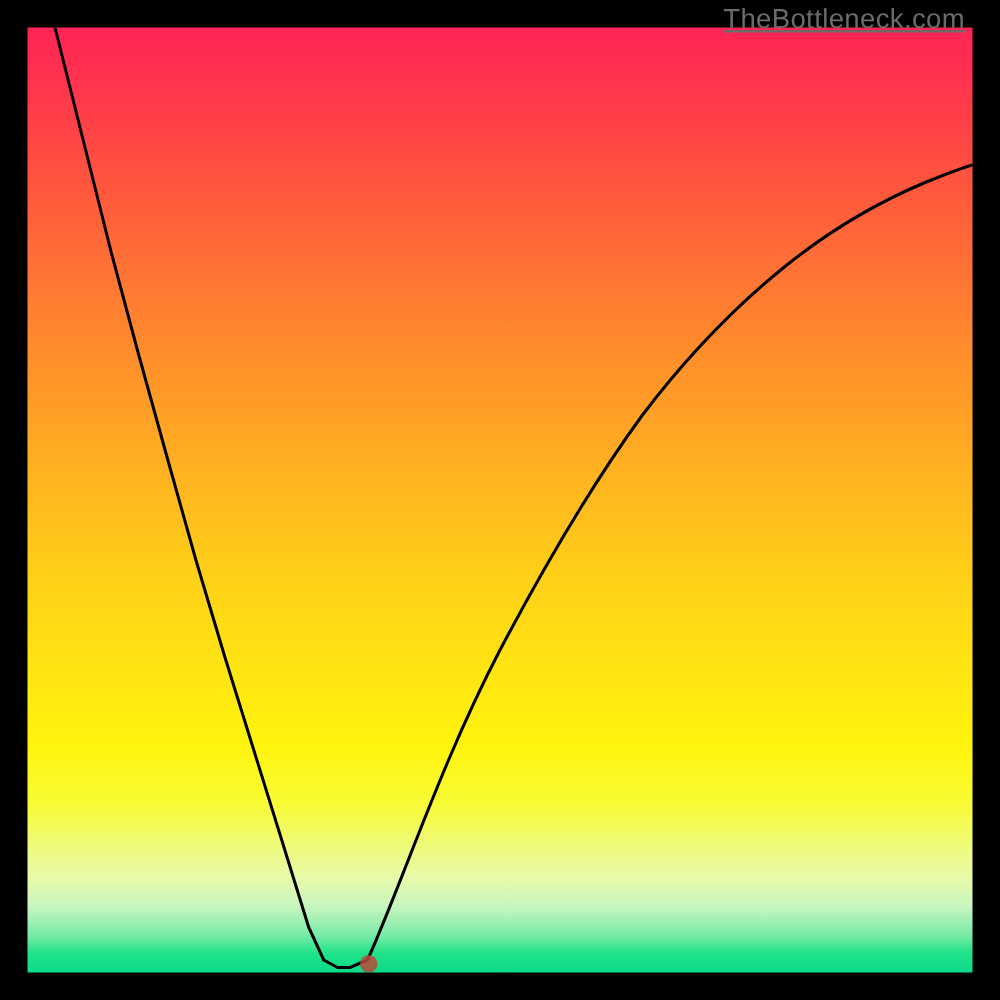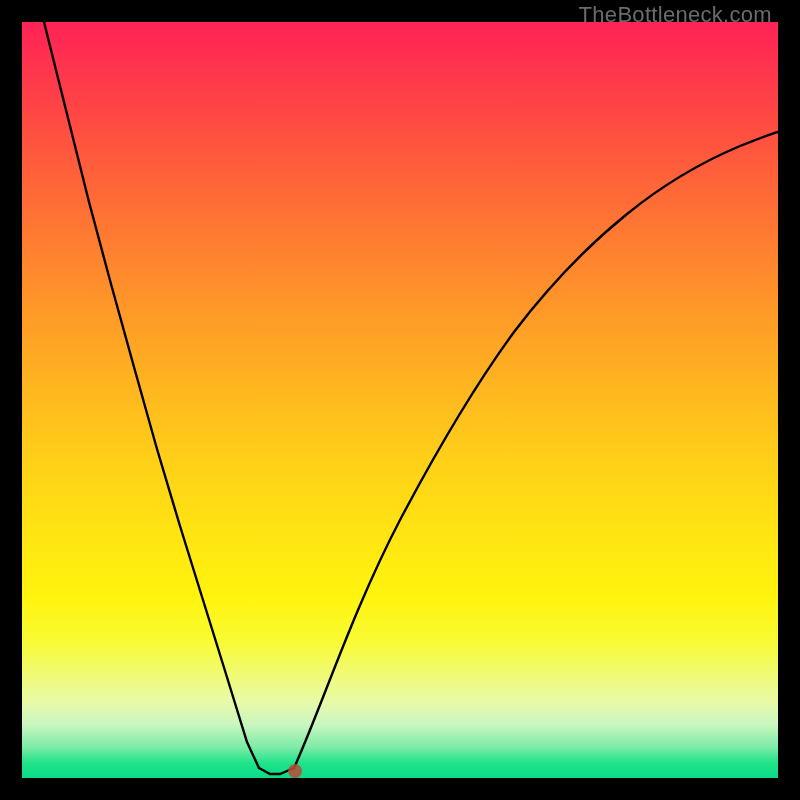--- a/index.html
+++ b/index.html
@@ -12,20 +12,21 @@
   }
   .watermark {
     position: absolute;
     top: 2px;
     right: 28px;
     font-size: 22px;
     font-weight: 500;
     color: #6b6b6b;
     letter-spacing: 0.3px;
     z-index: 10;
+    text-decoration: underline;
   }
   .plot-frame {
     position: absolute;
     left: 22px;
     top: 22px;
     width: 756px;
     height: 756px;
     background: linear-gradient(to bottom,
       #ff2356 0%,
       #ff3a4a 8%,

